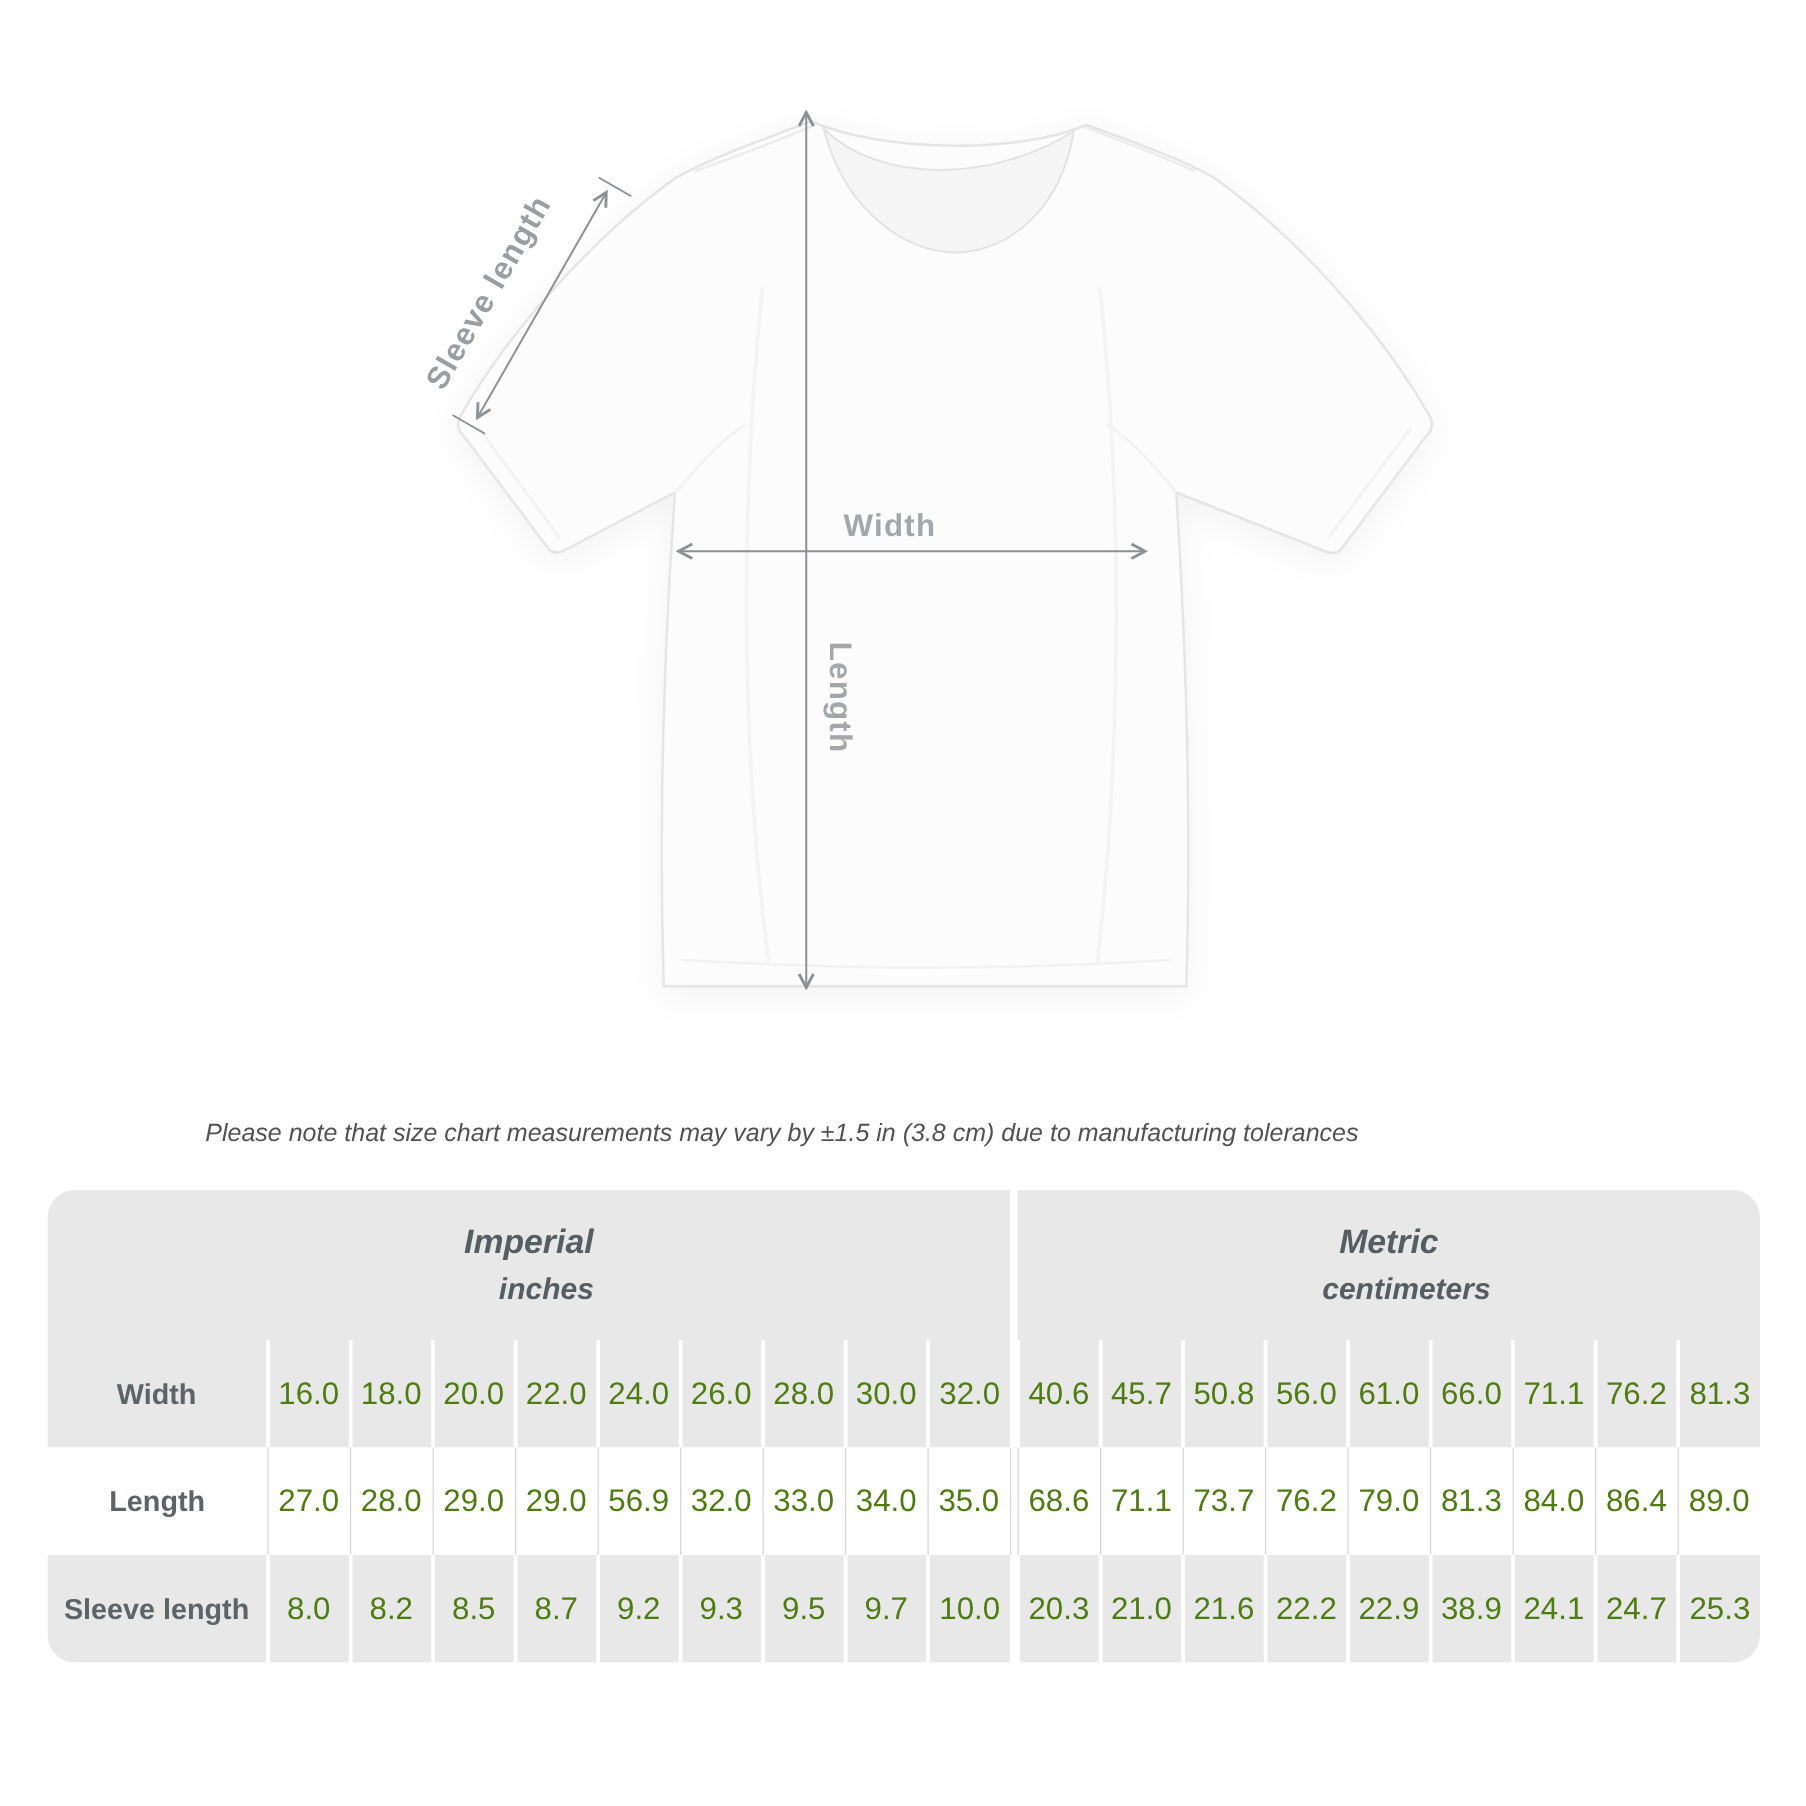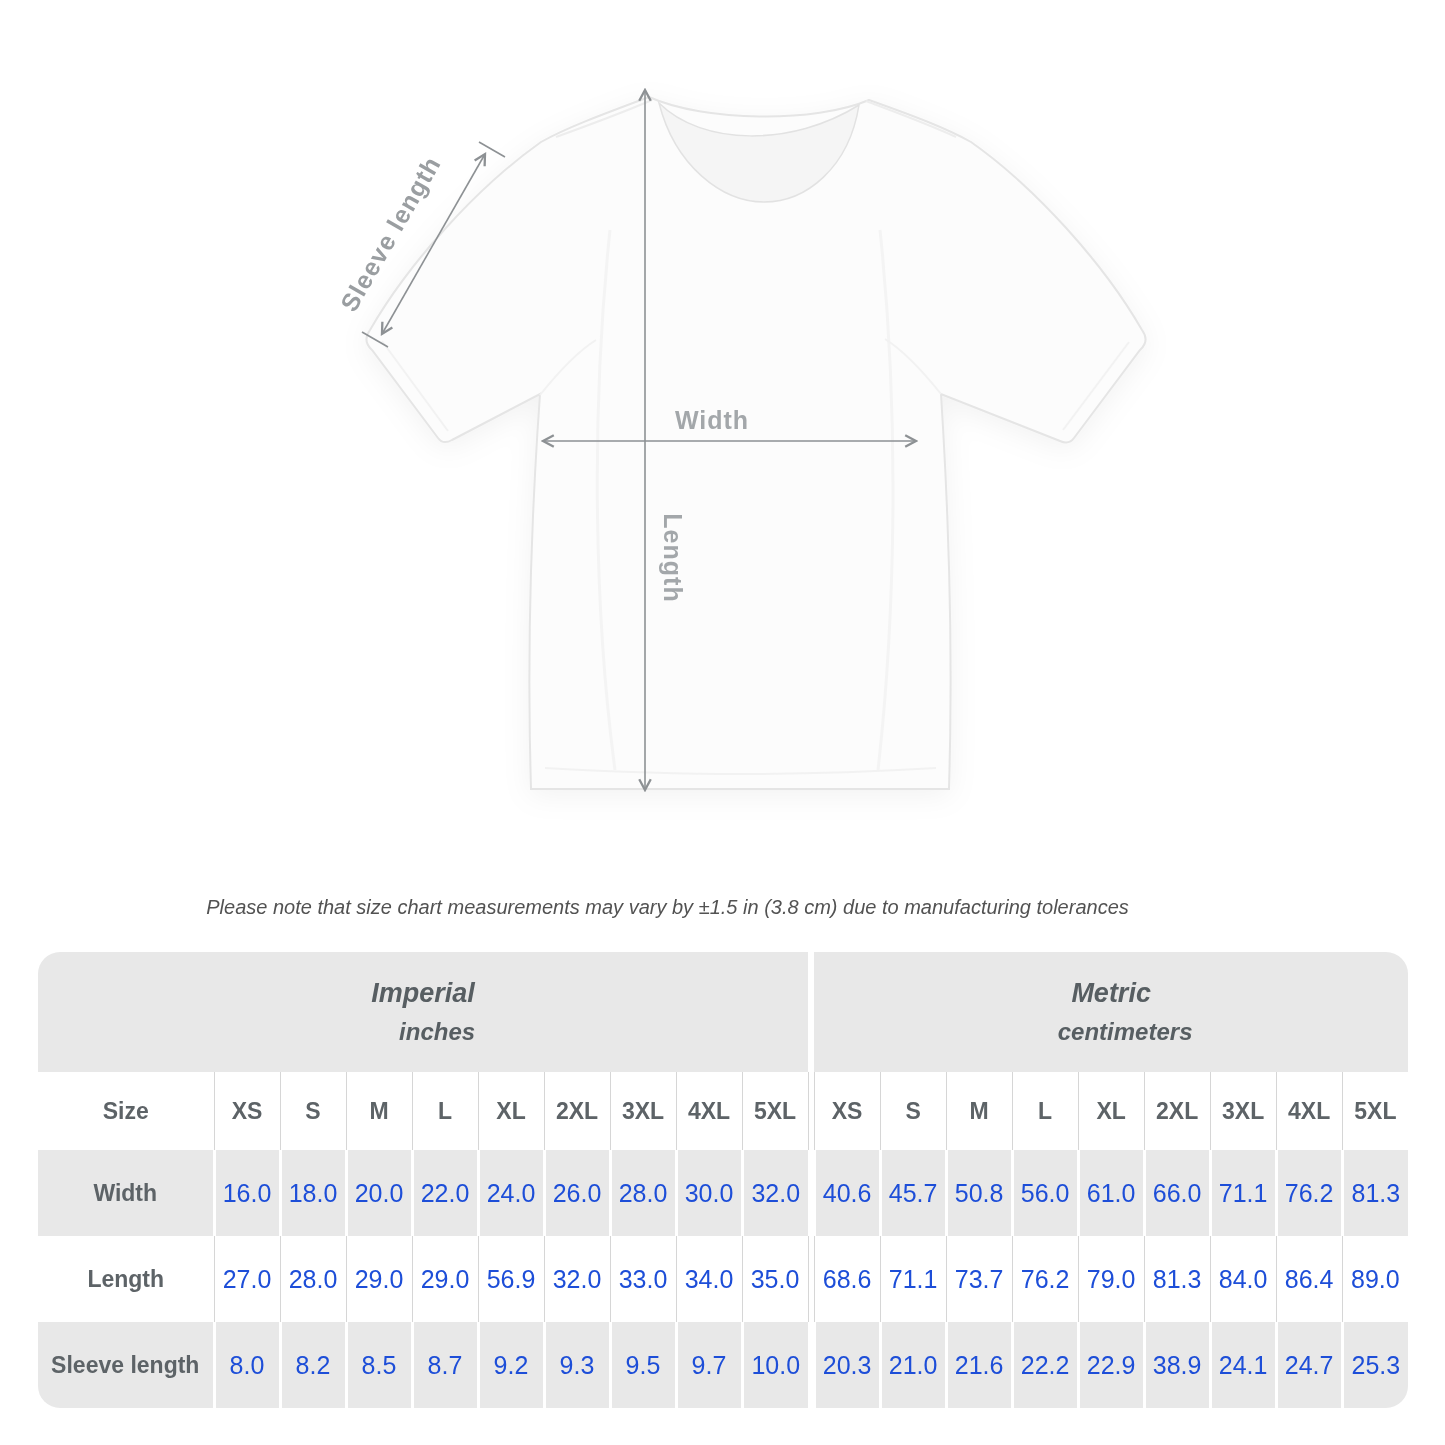--- a/index.html
+++ b/index.html
@@ -15,21 +15,21 @@
   .seam-light{fill:none;stroke:#f2f2f2;stroke-width:2;}
   .wrinkle{fill:none;stroke:#f4f4f4;stroke-width:3;}
   .dim-line{stroke:#8d9194;stroke-width:1.6;fill:none;}
   .dim-label{font-family:"Liberation Sans", sans-serif;font-weight:bold;font-size:25px;fill:#a3a7aa;letter-spacing:1px;}
   .dim-label-dark{font-family:"Liberation Sans", sans-serif;font-weight:bold;font-size:25px;fill:#9a9ea1;letter-spacing:1px;}
 
   
   .title{position:absolute;left:0;top:843px;width:1445px;text-align:center;
          font-size:34px;font-weight:bold;color:#3a3a3a;letter-spacing:.5px;}
   .subtitle{position:absolute;left:0;top:896px;width:1251px;text-align:center;
-            font-style:italic;font-size:20px;color:#525252;margin-left:42px;}
+            font-style:italic;font-size:20px;color:#525252;}
 
   
   .table-wrap{position:absolute;left:38px;top:952px;width:1370px;border-radius:22px;overflow:hidden;}
   table.size-table{border-collapse:collapse;table-layout:fixed;width:1370px;}
   .c-lbl{width:176px}.c-d{width:66px}.c-gap{width:6px}
   .size-table td,.size-table th{text-align:center;vertical-align:middle;padding:0;}
   tr.section-row{height:120px;}
   tr.size-row{height:78px;}
   tr.data-row{height:86px;}
 
@@ -41,21 +41,21 @@
   .white-row td{background:#ffffff;border-left:1px solid #d6d6d6;}
   .white-row td:first-child{border-left:none;}
   .gray-row td{background:#e8e8e8;border-left:3px solid #ffffff;}
   .gray-row td:first-child{border-left:none;}
   td.gap{background:#ffffff;}
   .gray-row td.gap{border-left:none;}
   .white-row td.gap{border-left:1px solid #d6d6d6;}
 
   td.lbl{font-weight:bold;color:#5d6367;font-size:23px;}
   td.szh{font-weight:bold;color:#5d6367;font-size:23px;}
-  td.val{color:#1d4ed8;font-size:25px;}
+  td.val{color:#4d7c0f;font-size:25px;}
 </style>
 </head>
 <body>
 
 <div class="page">
 
   <svg class="shirt" viewBox="0 0 1445 830">
     <defs>
       <marker id="arr" viewBox="0 0 10 10" refX="8.5" refY="5" markerWidth="9" markerHeight="9" orient="auto-start-reverse">
         <path d="M1,1 L8.5,5 L1,9" fill="none" stroke="#8d9194" stroke-width="1.6"></path>
@@ -145,42 +145,20 @@
             <div class="sec-unit">inches</div>
           </th>
           <th class="gap"></th>
           <th colspan="9" class="sec">
             <div class="sec-name">Metric</div>
             <div class="sec-unit">centimeters</div>
           </th>
         </tr>
       </thead>
       <tbody>
-          <tr class="white-row size-row">
-            <td class="lbl">Size</td>
-            <td class="szh">XS</td>
-            <td class="szh">S</td>
-            <td class="szh">M</td>
-            <td class="szh">L</td>
-            <td class="szh">XL</td>
-            <td class="szh">2XL</td>
-            <td class="szh">3XL</td>
-            <td class="szh">4XL</td>
-            <td class="szh">5XL</td>
-            <td class="gap"></td>
-            <td class="szh">XS</td>
-            <td class="szh">S</td>
-            <td class="szh">M</td>
-            <td class="szh">L</td>
-            <td class="szh">XL</td>
-            <td class="szh">2XL</td>
-            <td class="szh">3XL</td>
-            <td class="szh">4XL</td>
-            <td class="szh">5XL</td>
-          </tr>
           <tr class="gray-row data-row">
             <td class="lbl">Width</td>
             <td class="val">16.0</td>
             <td class="val">18.0</td>
             <td class="val">20.0</td>
             <td class="val">22.0</td>
             <td class="val">24.0</td>
             <td class="val">26.0</td>
             <td class="val">28.0</td>
             <td class="val">30.0</td>

